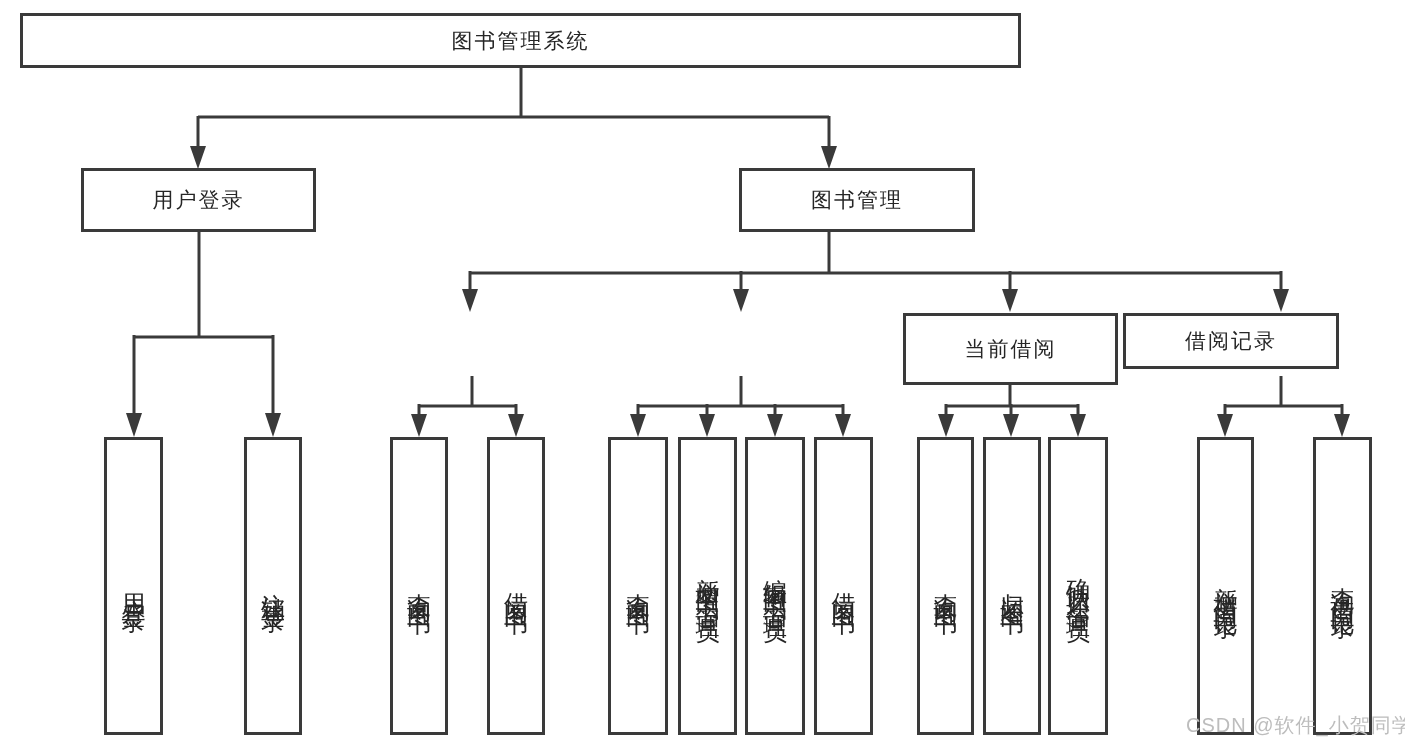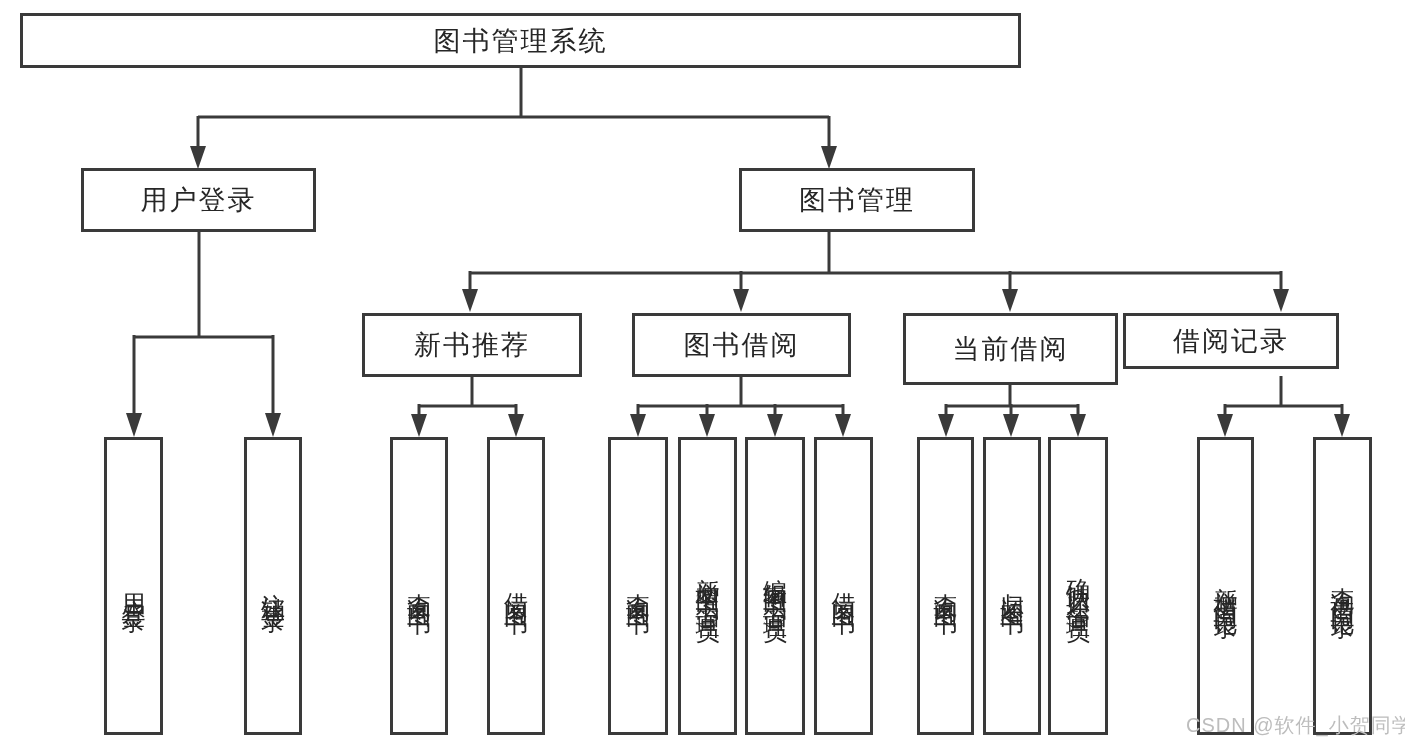--- a/index.html
+++ b/index.html
@@ -10,21 +10,21 @@
   }
   svg.connectors{position:absolute;left:0;top:0;width:1405px;height:747px;color:var(--line,#3a3a3a);}
   svg.connectors path{stroke:currentColor;stroke-width:3;fill:none;}
   svg.connectors polygon{fill:currentColor;stroke:none;}
   .node{
     position:absolute;box-sizing:border-box;background:#ffffff;
     border:3px solid var(--border,#3a3a3a);
     display:flex;align-items:center;justify-content:center;
   }
   .hnode span{
-    font-size:27px;letter-spacing:2px;color:var(--text,#262626);white-space:nowrap;
+    font-size:21px;letter-spacing:2px;color:var(--text,#262626);white-space:nowrap;
   }
   .vnode span{
     writing-mode:vertical-rl;text-orientation:mixed;
     font-size:24px;letter-spacing:6px;line-height:1;color:var(--text,#262626);white-space:nowrap;
   }
   .watermark{
     position:absolute;left:1186px;top:712px;z-index:5;
     font-size:20px;letter-spacing:1px;color:var(--watermark,#bdbdbd);white-space:nowrap;
   }
 </style>
@@ -99,26 +99,20 @@
     <span>图书管理系统</span>
   </div>
 
   <div class="node hnode" style="left:81px;top:168px;width:235px;height:64px;">
     <span>用户登录</span>
   </div>
   <div class="node hnode" style="left:711px;top:168px;width:236px;height:64px;margin-left:28px;">
     <span>图书管理</span>
   </div>
 
-  <div class="node hnode" style="left:362px;top:313px;width:220px;height:64px;">
-    <span>新书推荐</span>
-  </div>
-  <div class="node hnode" style="left:632px;top:313px;width:219px;height:64px;">
-    <span>图书借阅</span>
-  </div>
   <div class="node hnode" style="left:903px;top:313px;width:215px;height:72px;">
     <span>当前借阅</span>
   </div>
   <div class="node hnode" style="left:1123px;top:313px;width:216px;height:56px;">
     <span>借阅记录</span>
   </div>
 
   <div class="node vnode" style="left:104px;top:437px;width:59px;height:298px;">
     <span>用户登录</span>
   </div>

